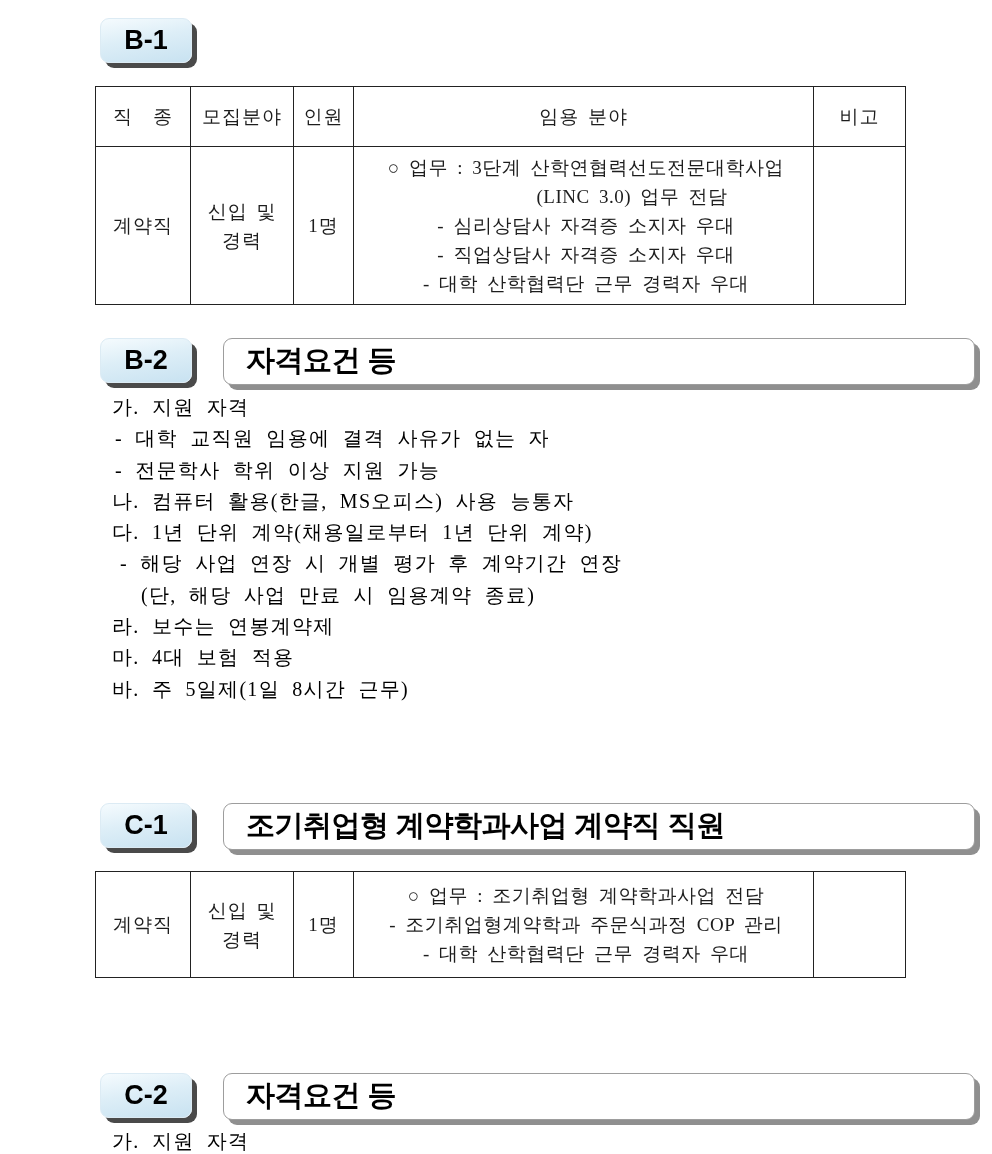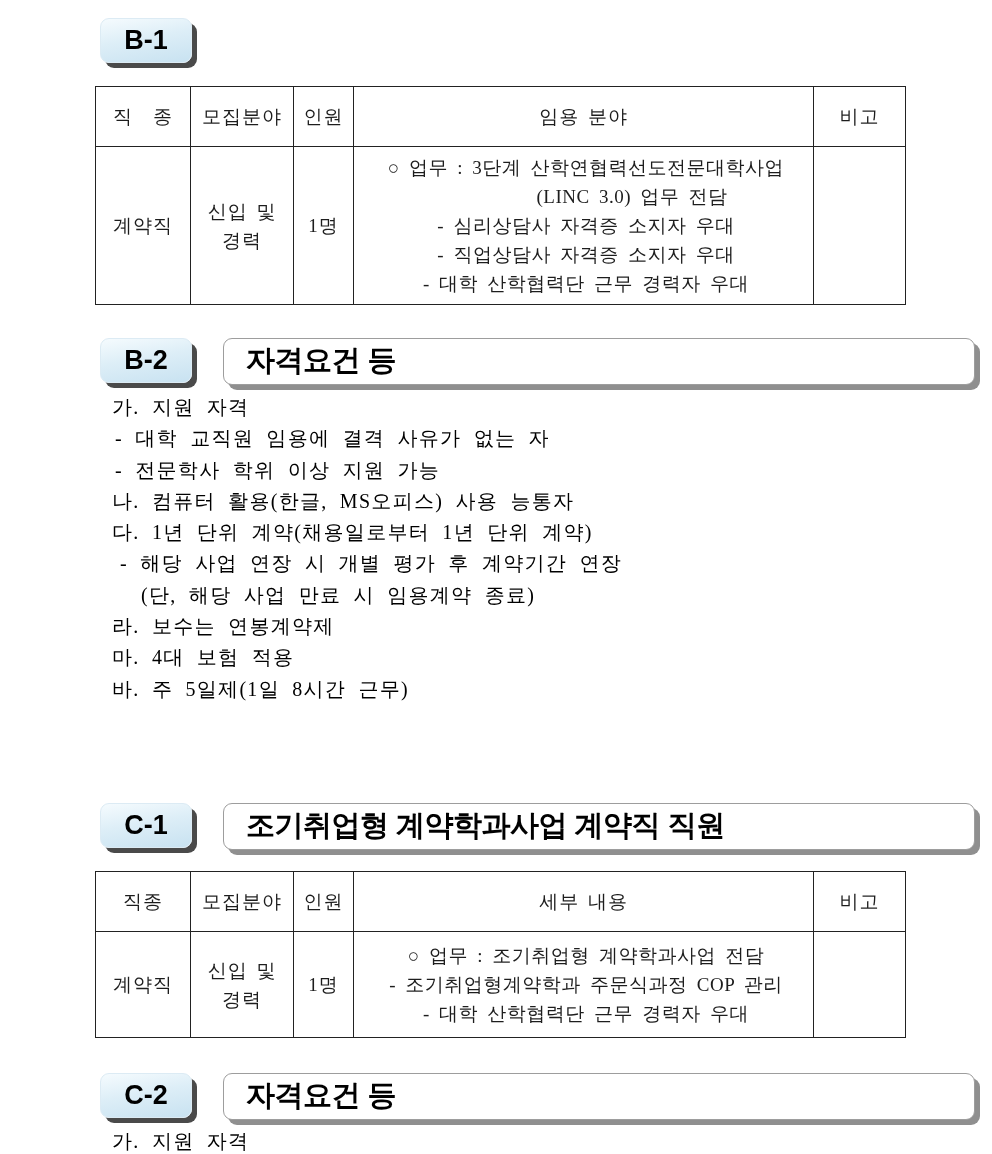--- a/index.html
+++ b/index.html
@@ -150,27 +150,20 @@
 
 <table class="doc-table" id="table2">
   <colgroup>
     <col style="width:95px">
       <col style="width:103px">
       <col style="width:60px">
       <col style="width:460px">
       <col style="width:92px">
   </colgroup>
   <tbody>
-    <tr class="hrow">
-      <th>직종</th>
-      <th>모집분야</th>
-      <th>인원</th>
-      <th>세부 내용</th>
-      <th>비고</th>
-    </tr>
     <tr class="brow">
       <td>계약직</td>
       <td class="cell-recruit">
         <div>신입 및</div>
         <div>경력</div>
       </td>
       <td>1명</td>
       <td class="cell-details">
         <div>○ 업무 : 조기취업형 계약학과사업 전담</div>
         <div>- 조기취업형계약학과 주문식과정 COP 관리</div>

